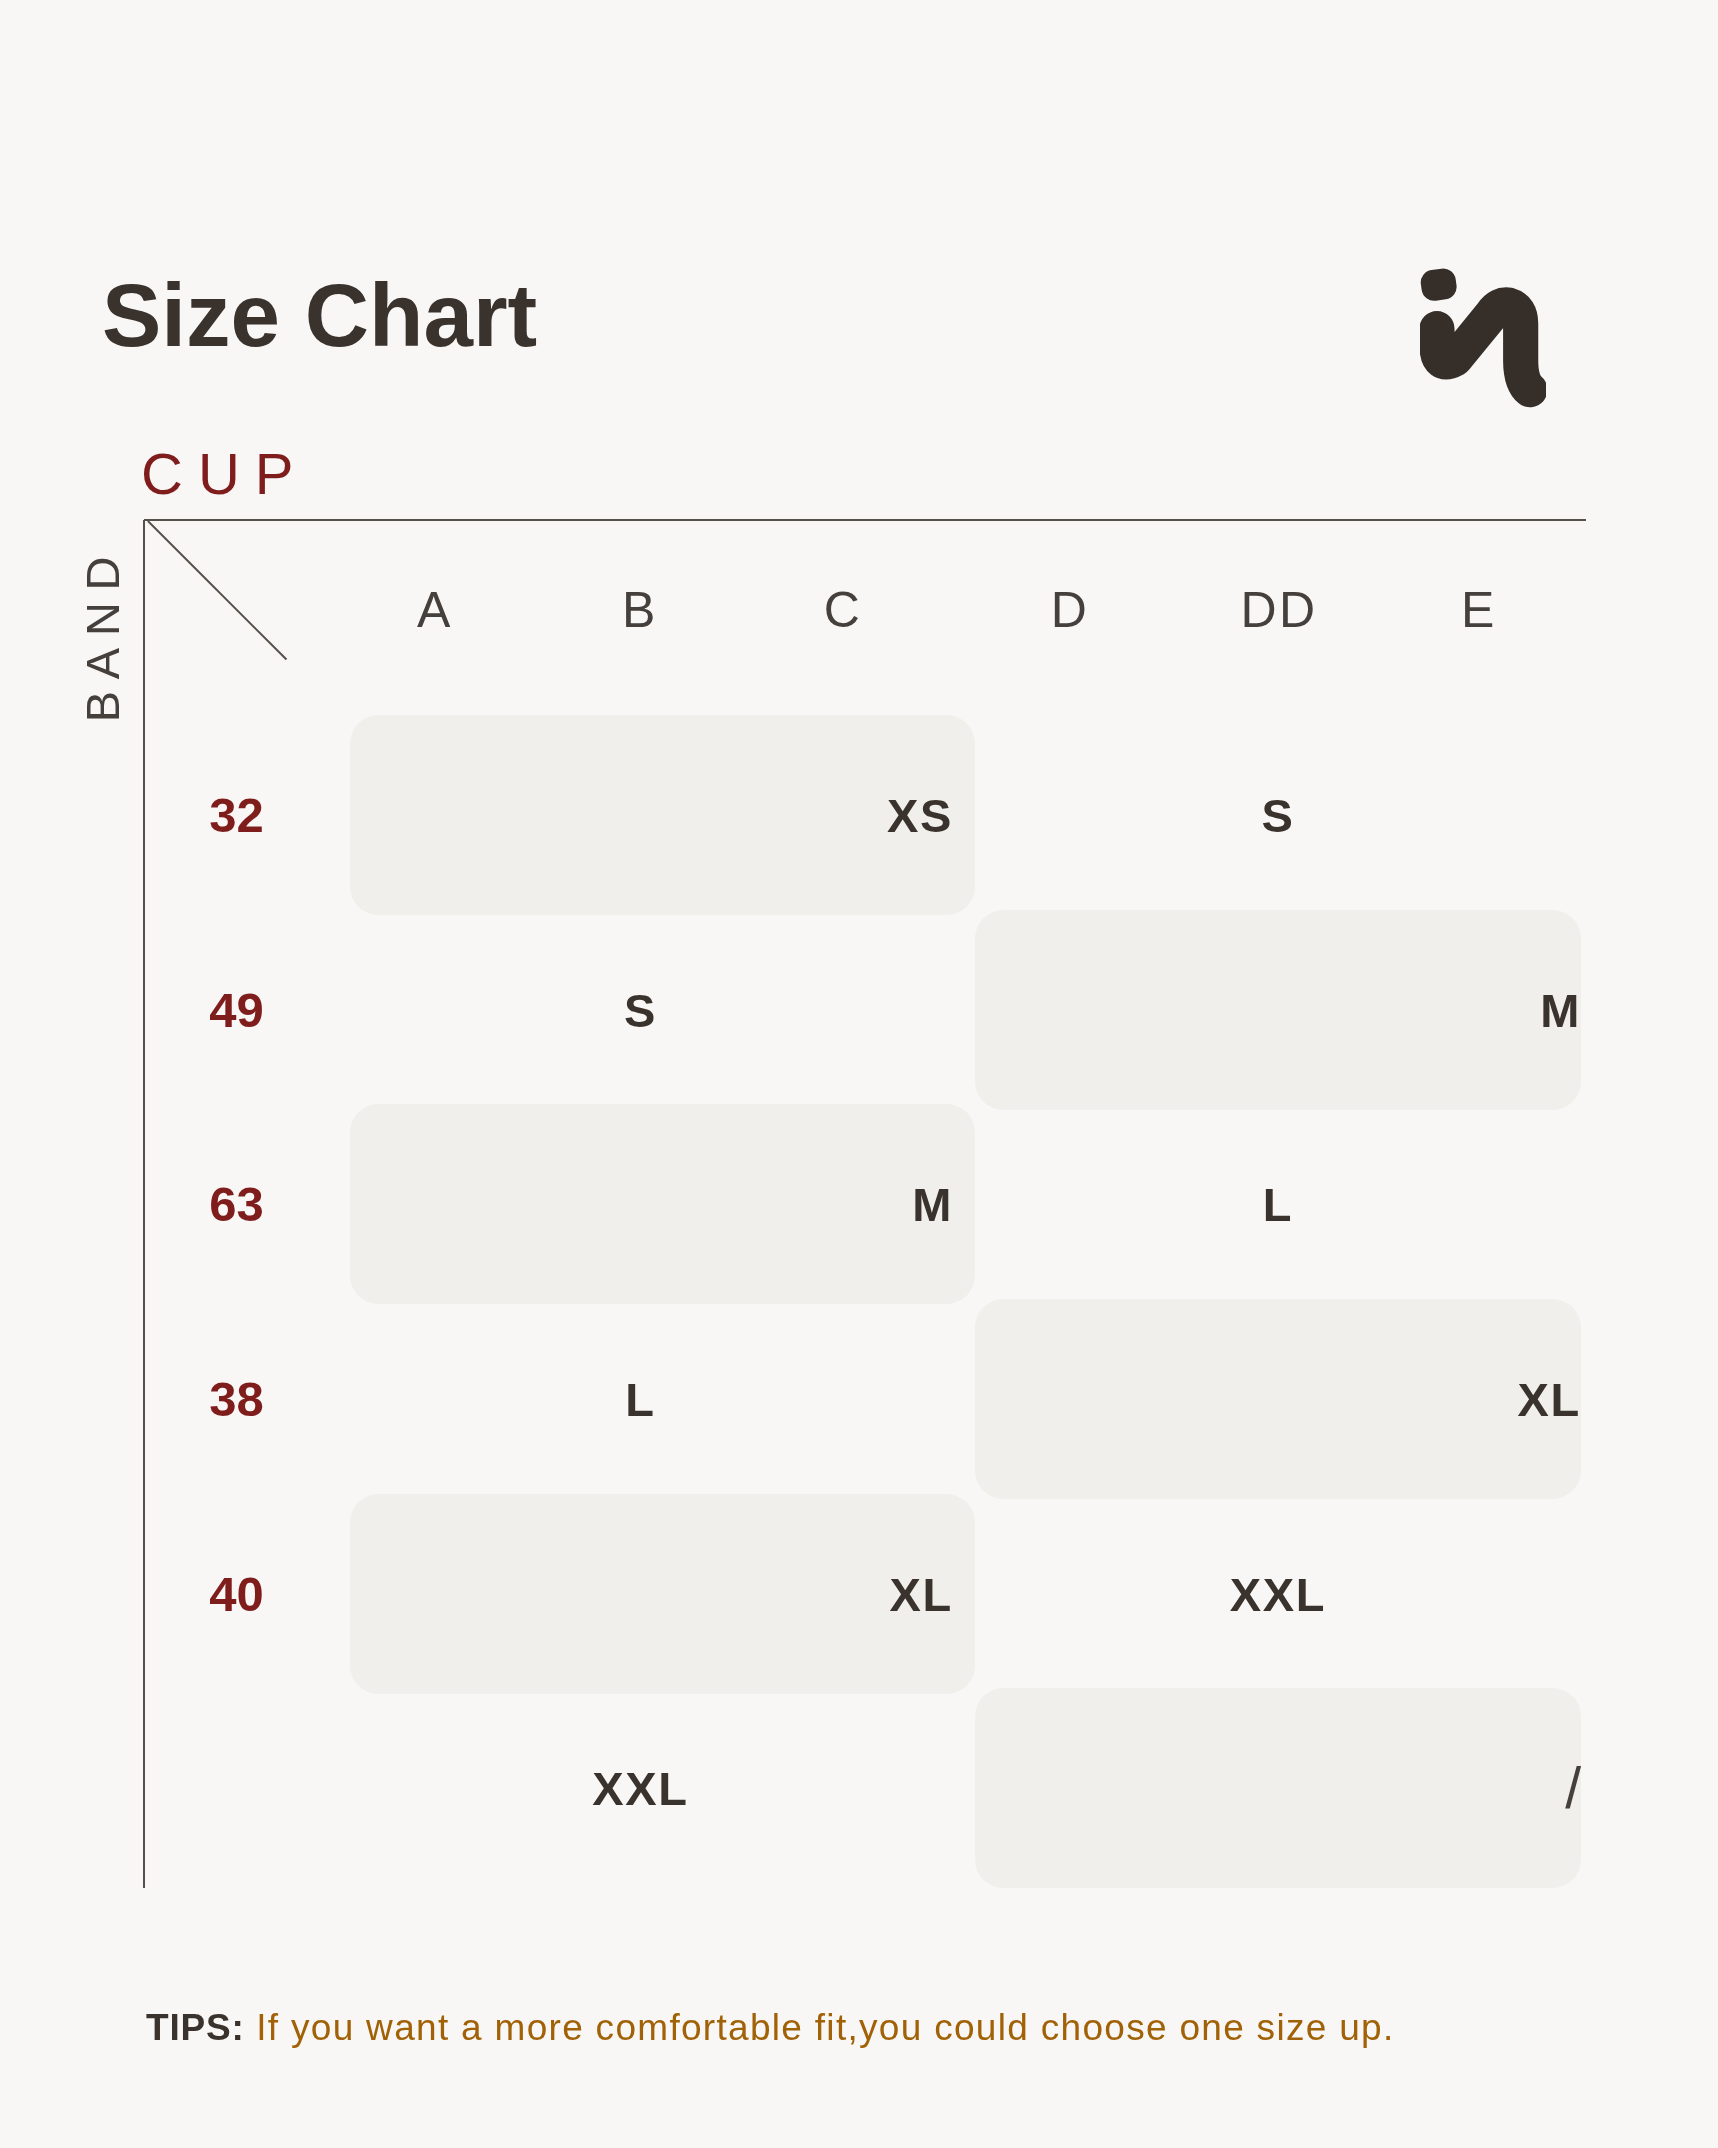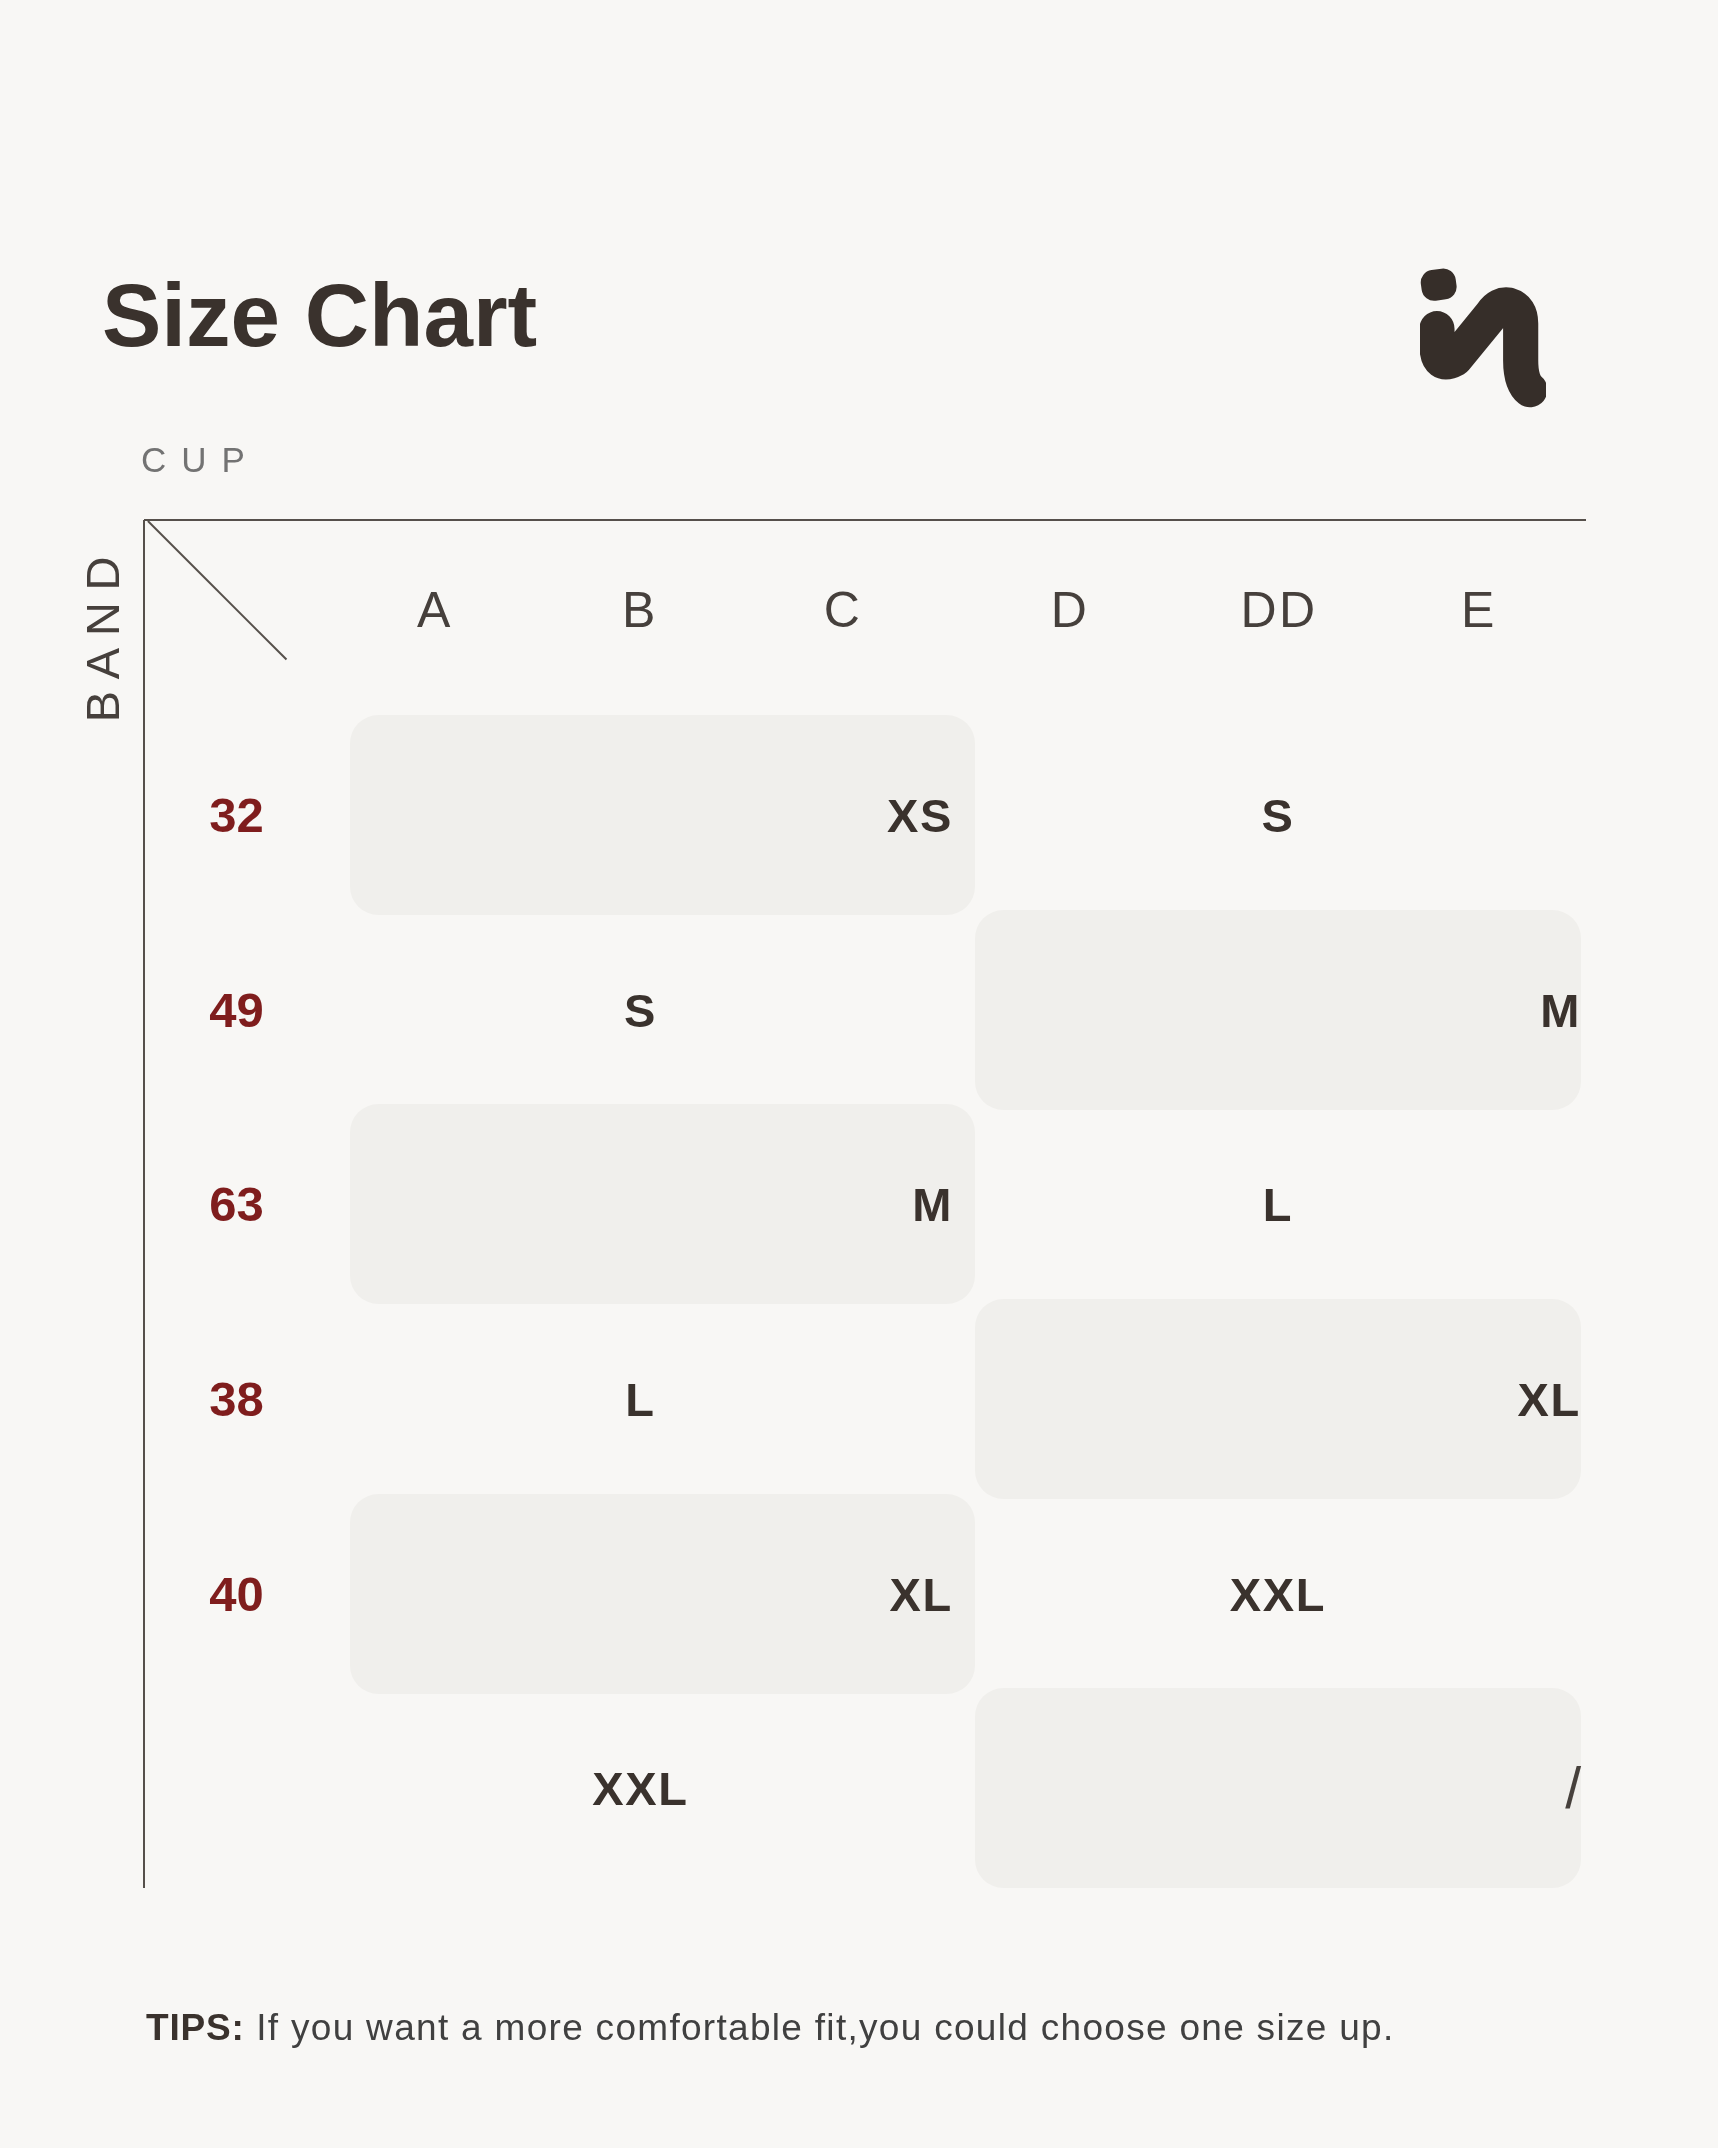--- a/index.html
+++ b/index.html
@@ -4,42 +4,42 @@
 <style>
   html,body{margin:0;padding:0;}
   body{background:#f8f7f5;font-family:"Liberation Sans",sans-serif;}
   #canvas{position:relative;width:1718px;height:2148px;background:#f8f7f5;overflow:hidden;color:#3a322d;padding-left:20px;}
 
   .title{position:absolute;left:102px;top:267px;font-size:89px;font-weight:bold;line-height:1.1;color:#3a322d;letter-spacing:0;}
   .logo{position:absolute;left:1420px;top:265px;width:126px;height:144px;}
   .logo .ink{fill:#362e29;}
   .logo .stroke{fill:none;stroke:#362e29;stroke-width:42;stroke-linecap:round;stroke-linejoin:round;}
 
-  .cup{position:absolute;left:141px;top:440px;font-size:35px;font-weight:300;letter-spacing:15px;color:#737373;}
+  .cup{position:absolute;left:141px;top:440px;font-size:58px;font-weight:300;letter-spacing:15px;color:#7f1d1d;}
   .band{position:absolute;left:1.7px;top:606px;width:201px;text-align:center;font-size:47px;font-weight:300;letter-spacing:11.7px;color:#46403c;transform:rotate(-90deg);}
 
   .hline{position:absolute;left:144px;top:519px;width:1442px;height:1.7px;background:#56504b;}
   .vline{position:absolute;left:143px;top:520px;width:1.7px;height:1368px;background:#56504b;}
   .diag{position:absolute;left:148px;top:520px;width:196px;height:1.7px;background:#56504b;transform:rotate(45deg);transform-origin:0 50%;}
 
   .colhead{position:absolute;top:581px;font-size:50px;font-weight:300;color:#46403c;transform:translateX(-50%);letter-spacing:2.5px;}
   .c0{left:435px}.c1{left:640px}.c2{left:843px}.c3{left:1070px}.c4{left:1279px}.c5{left:1479px}
 
   .rowlabel{position:absolute;left:178px;width:117px;height:200px;display:flex;align-items:center;justify-content:center;font-size:49px;font-weight:bold;color:#7f1d1d;}
   .cell{position:absolute;height:200px;display:flex;align-items:center;justify-content:center;font-size:47px;font-weight:bold;letter-spacing:1.7px;color:#3a322d;}
   .ac{left:350px;width:625px;}
   .de{left:975px;width:606px;}
   .ac > span{position:relative;left:-22px;}
   .r0{top:715px}.r1{top:910px}.r2{top:1104px}.r3{top:1299px}.r4{top:1494px}.r5{top:1688px}
   .pill{background:#f0efec;border-radius:28.5px;justify-content:flex-end;}
   .slash{font-weight:300;font-size:57px;letter-spacing:0;color:#46403c;}
 
   .tips{position:absolute;left:146px;top:2007px;font-size:37px;white-space:nowrap;color:#3a322d;}
   .tips-label{font-weight:bold;letter-spacing:0.8px;}
-  .tips-text{font-weight:300;letter-spacing:1.3px;margin-left:11.7px;color:#404040;margin-top:40px;}
+  .tips-text{font-weight:300;letter-spacing:1.3px;margin-left:11.7px;color:#a16207;margin-top:40px;}
 </style>
 </head>
 <body>
 
 <div id="canvas">
 
   <div class="title">Size Chart</div>
 
   <svg class="logo" viewBox="0 0 150 172" aria-hidden="true">
     <rect class="ink" x="1" y="5" width="42" height="37" rx="15" transform="rotate(-8 22 23)"></rect>

